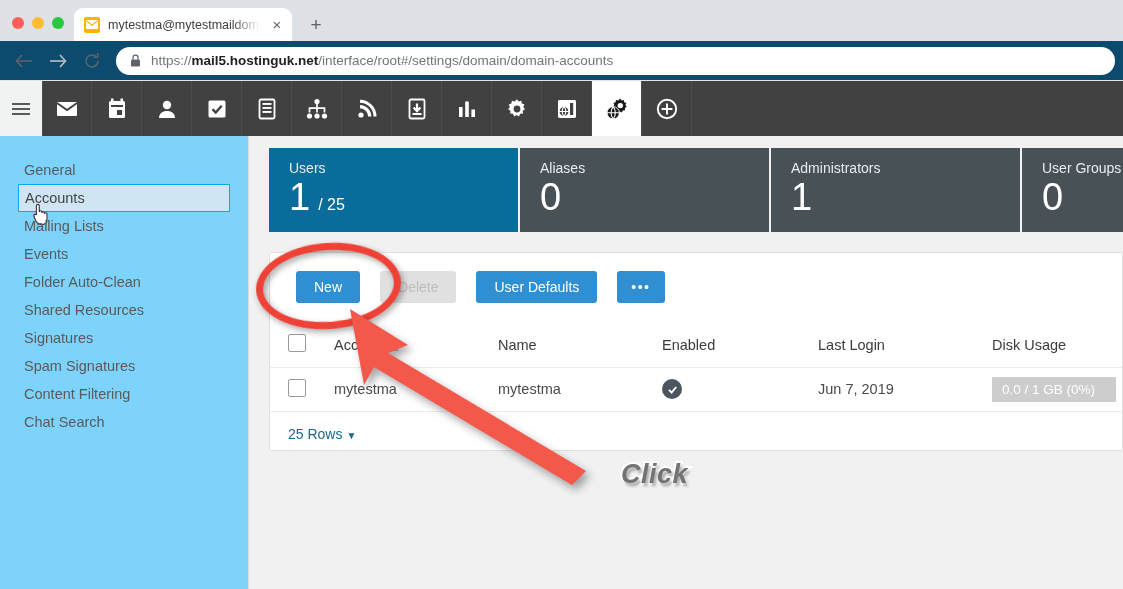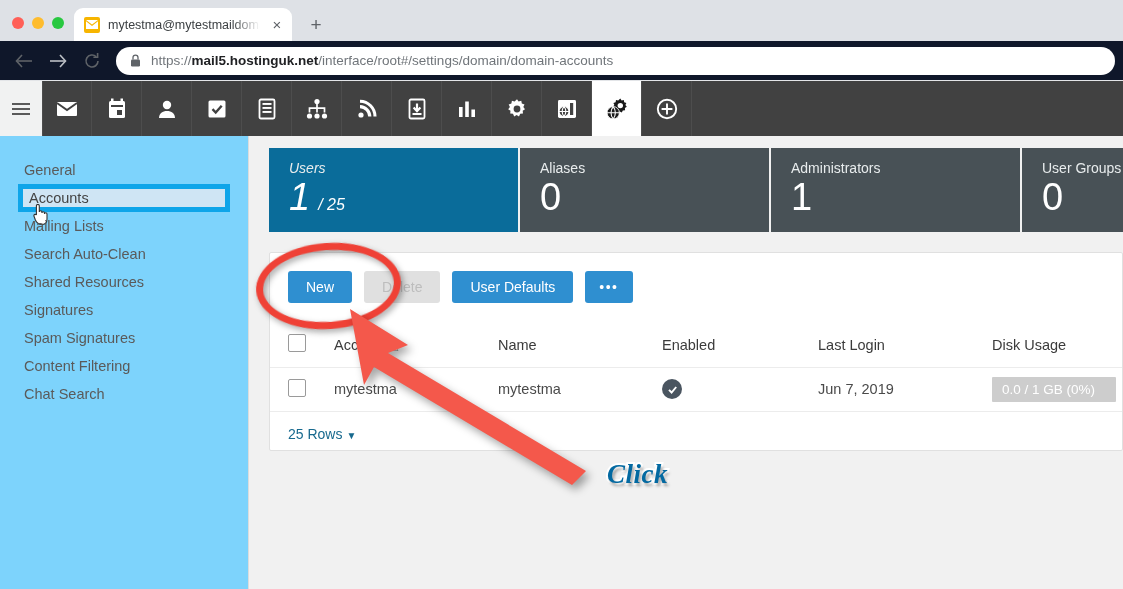--- a/index.html
+++ b/index.html
@@ -44,21 +44,21 @@
     display: flex; align-items: center; justify-content: center;
     font-size: 15px; line-height: 1;
   }
   .new-tab {
     width: 28px; height: 28px; margin: 0 0 3px 10px;
     display: flex; align-items: center; justify-content: center;
     color: #5f6368; font-size: 19px; line-height: 1;
   }
 
   .browser-toolbar {
-    height: 40px; background: #0f172a;
+    height: 40px; background: #0c4a6e;
     display: flex; align-items: center; padding: 0 8px; gap: 2px;
     border-bottom: 1px solid #e3e5e8;
   }
   .nav-btn {
     width: 32px; height: 32px; display: flex;
     align-items: center; justify-content: center; color: #5f6368;
   }
   .nav-btn.disabled { color: #bdc1c6; }
   .omnibox {
     flex: 1; height: 28px; margin-left: 6px;
@@ -100,55 +100,55 @@
   .sidebar {
     width: 249px; flex: none; background: #7dd3fc;
     border-right: 1px solid #dcdcdc; padding-top: 20px;
   }
   .side-item {
     height: 28px; margin: 0 18px; padding: 0 6px;
     display: flex; align-items: center;
     font-size: 14.5px; color: #5a5a5a;
   }
   .side-item.selected {
-    background: #cfe5f4; border: 5px solid #0ea5e9; color: #444;
+    background: #cfe5f4; border: 1px solid #0ea5e9; color: #444;
   }
   .side-item-wrap { position: relative; }
   .hand-cursor { position: absolute; left: 32px; top: 20px; pointer-events: none; }
 
   .content { flex: 1; position: relative; overflow: hidden; }
 
   
   .stat-cards {
     display: flex; margin: 12px 0 0 20px; gap: 2px;
   }
   .stat-card {
     width: 249px; height: 84px; background: #485156;
     padding: 12px 0 0 20px; color: #fff; flex: none;
   }
-  .stat-card.primary { background: #0a6c9a; font-style: italic; }
+  .stat-card.primary { background: #0a6c9a; }
   .stat-label { font-size: 14px; color: #e8eced; }
   .stat-value-row { display: flex; align-items: baseline; gap: 8px; margin-top: -2px; }
   .stat-value { font-size: 38px; font-weight: 300; line-height: 1.25; }
   .stat-total { font-size: 16px; font-weight: 300; }
 
   
   .panel {
     margin: 20px 0 0 20px; background: #fff;
     border: 1px solid #e0e0e0; border-radius: 2px;
     height: 199px; position: relative;
   }
   .panel-toolbar {
     display: flex; align-items: center; padding: 18px 0 0 18px; gap: 12px;
   }
   .btn {
     height: 32px; border-radius: 3px; border: 0;
     background: #2f8fd0; color: #fff; font-size: 14px;
     padding: 0 18px; font-family: inherit; cursor: pointer;
-    display: flex; align-items: center; justify-content: center;
+    display: flex; align-items: center; justify-content: center; margin-left: 8px;
   }
   .btn.disabled { background: #e0e0e0; color: #bdbdbd; cursor: default; text-align: right; }
   .btn.icon-btn { padding: 0 14px; letter-spacing: 1.5px; }
   .search-box {
     position: absolute; right: -0px; top: 22px; width: 200px;
     display: flex; align-items: center; gap: 10px;
     border-bottom: 1px solid #555; padding-bottom: 5px;
   }
   .search-box .mag { color: #444; display: flex; flex: none; }
   .search-input {
@@ -192,26 +192,25 @@
   
   .annot { position: absolute; pointer-events: none; }
   .annot-ellipse {
     left: 256px; top: 243px; width: 145px; height: 86px;
     border: 7px solid #ef4136; border-radius: 50%;
     transform: rotate(-4deg);
     filter: drop-shadow(2px 3px 3px rgba(0,0,0,0.35));
   }
   .annot-arrow { left: 330px; top: 305px; filter: drop-shadow(4px 5px 4px rgba(0,0,0,0.35)); }
   .annot-click {
-    left: 607px; top: 459px; font-size: 27px; font-weight: bold;
-    font-style: italic; color: #0369a1;
+    left: 621px; top: 459px; font-size: 27px; font-weight: bold;
+    font-style: italic; color: #737373;
     -webkit-text-stroke: 4px #fff; paint-order: stroke fill;
     text-shadow: 2px 3px 3px rgba(0,0,0,0.35);
     letter-spacing: 0.5px;
-    font-family: Liberation Serif, serif;
   }
 </style>
 </head>
 <body>
 
 <div class="app">
 
   <div class="browser-tabstrip">
     <div class="traffic">
       <span class="dot red"></span>
@@ -386,21 +385,26 @@
             </svg>
         </span>
       </div>
       <div class="side-item-wrap">
         <div class="side-item">
             <span>Mailing Lists</span>
           </div>
       </div>
       <div class="side-item-wrap">
         <div class="side-item">
-            <span>Search Auto-Clean</span>
+            <span>Events</span>
+          </div>
+      </div>
+      <div class="side-item-wrap">
+        <div class="side-item">
+            <span>Folder Auto-Clean</span>
           </div>
       </div>
       <div class="side-item-wrap">
         <div class="side-item">
             <span>Shared Resources</span>
           </div>
       </div>
       <div class="side-item-wrap">
         <div class="side-item">
             <span>Signatures</span>

